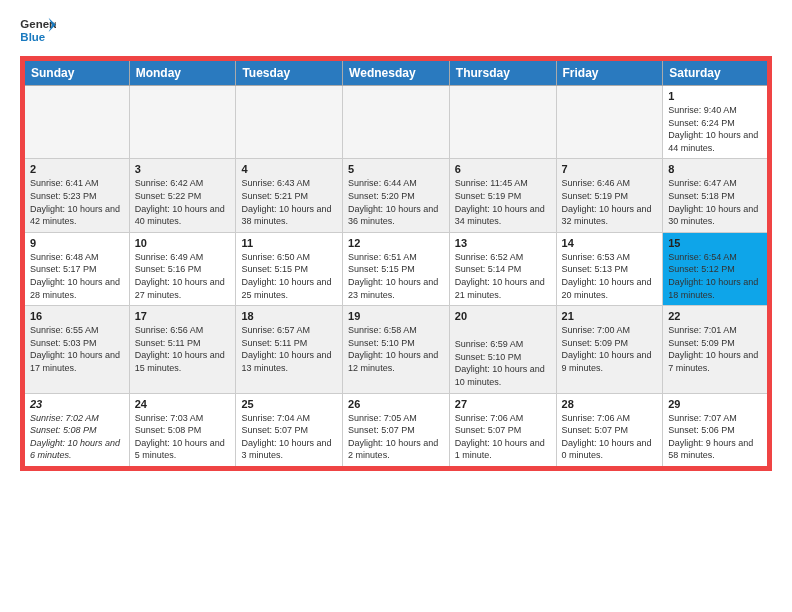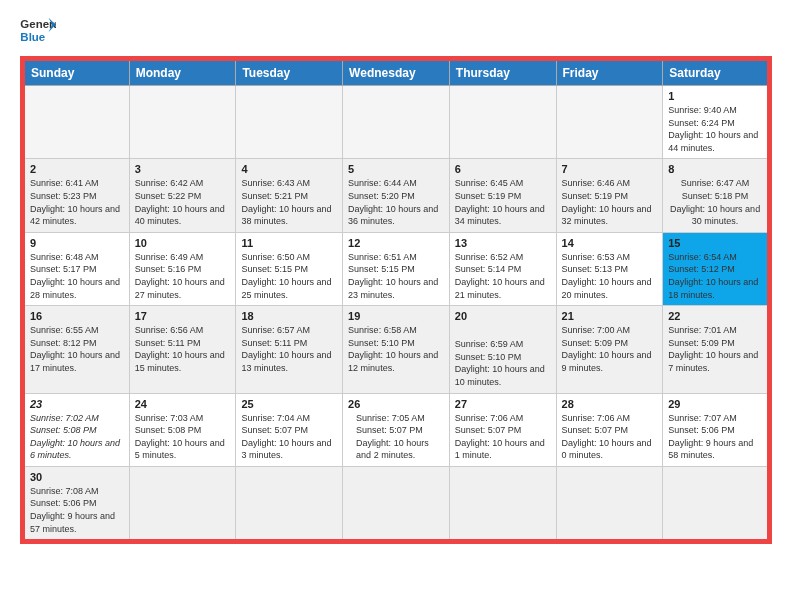--- a/index.html
+++ b/index.html
@@ -146,33 +146,33 @@
 Daylight: 10 hours and 38 minutes.</div>
           </td>
           <td style="background: rgb(240, 240, 240);">
             <span class="day-num">5</span>
             <div class="day-info" style="white-space: pre-line;">Sunrise: 6:44 AM
 Sunset: 5:20 PM
 Daylight: 10 hours and 36 minutes.</div>
           </td>
           <td style="background: rgb(240, 240, 240);">
             <span class="day-num">6</span>
-            <div class="day-info" style="white-space: pre-line;">Sunrise: 6:45 AM
+            <div class="day-info" style="white-space: pre-line;">Sunrise: 11:45 AM
 Sunset: 5:19 PM
 Daylight: 10 hours and 34 minutes.</div>
           </td>
           <td style="background: rgb(240, 240, 240);">
             <span class="day-num">7</span>
             <div class="day-info" style="white-space: pre-line;">Sunrise: 6:46 AM
 Sunset: 5:19 PM
 Daylight: 10 hours and 32 minutes.</div>
           </td>
           <td style="background: rgb(240, 240, 240);">
             <span class="day-num">8</span>
-            <div class="day-info" style="white-space: pre-line; text-align: center;">Sunrise: 6:47 AM
+            <div class="day-info" style="white-space: pre-line;">Sunrise: 6:47 AM
 Sunset: 5:18 PM
 Daylight: 10 hours and 30 minutes.</div>
           </td>
         </tr>
         <tr>
           <td style="background: rgb(255, 255, 255);">
             <span class="day-num">9</span>
             <div class="day-info" style="white-space: pre-line;">Sunrise: 6:48 AM
 Sunset: 5:17 PM
 Daylight: 10 hours and 28 minutes.</div>
@@ -211,21 +211,21 @@
             <span class="day-num">15</span>
             <div class="day-info" style="white-space: pre-line;">Sunrise: 6:54 AM
 Sunset: 5:12 PM
 Daylight: 10 hours and 18 minutes.</div>
           </td>
         </tr>
         <tr>
           <td style="background: rgb(240, 240, 240);">
             <span class="day-num">16</span>
             <div class="day-info" style="white-space: pre-line;">Sunrise: 6:55 AM
-Sunset: 8:12 PM
+Sunset: 5:03 PM
 Daylight: 10 hours and 17 minutes.</div>
           </td>
           <td style="background: rgb(240, 240, 240);">
             <span class="day-num">17</span>
             <div class="day-info" style="white-space: pre-line;">Sunrise: 6:56 AM
 Sunset: 5:11 PM
 Daylight: 10 hours and 15 minutes.</div>
           </td>
           <td style="background: rgb(240, 240, 240);">
             <span class="day-num">18</span>
@@ -272,21 +272,21 @@
 Daylight: 10 hours and 5 minutes.</div>
           </td>
           <td style="background: rgb(255, 255, 255);">
             <span class="day-num">25</span>
             <div class="day-info" style="white-space: pre-line;">Sunrise: 7:04 AM
 Sunset: 5:07 PM
 Daylight: 10 hours and 3 minutes.</div>
           </td>
           <td style="background: rgb(255, 255, 255);">
             <span class="day-num">26</span>
-            <div class="day-info" style="white-space: pre-line; margin-left: 8px;">Sunrise: 7:05 AM
+            <div class="day-info" style="white-space: pre-line;">Sunrise: 7:05 AM
 Sunset: 5:07 PM
 Daylight: 10 hours and 2 minutes.</div>
           </td>
           <td style="background: rgb(255, 255, 255);">
             <span class="day-num">27</span>
             <div class="day-info" style="white-space: pre-line;">Sunrise: 7:06 AM
 Sunset: 5:07 PM
 Daylight: 10 hours and 1 minute.</div>
           </td>
           <td style="background: rgb(255, 255, 255);">
@@ -294,30 +294,16 @@
             <div class="day-info" style="white-space: pre-line;">Sunrise: 7:06 AM
 Sunset: 5:07 PM
 Daylight: 10 hours and 0 minutes.</div>
           </td>
           <td style="background: rgb(255, 255, 255);">
             <span class="day-num">29</span>
             <div class="day-info" style="white-space: pre-line;">Sunrise: 7:07 AM
 Sunset: 5:06 PM
 Daylight: 9 hours and 58 minutes.</div>
           </td>
-        </tr>
-        <tr>
-          <td style="background: rgb(240, 240, 240);">
-            <span class="day-num">30</span>
-            <div class="day-info" style="white-space: pre-line;">Sunrise: 7:08 AM
-Sunset: 5:06 PM
-Daylight: 9 hours and 57 minutes.</div>
-          </td>
-          <td class="empty" style="background: rgb(240, 240, 240);"></td>
-          <td class="empty" style="background: rgb(240, 240, 240);"></td>
-          <td class="empty" style="background: rgb(240, 240, 240);"></td>
-          <td class="empty" style="background: rgb(240, 240, 240);"></td>
-          <td class="empty" style="background: rgb(240, 240, 240);"></td>
-          <td class="empty" style="background: rgb(240, 240, 240);"></td>
         </tr>
       </tbody>
   </table>
 </div>
 
 </body></html>

